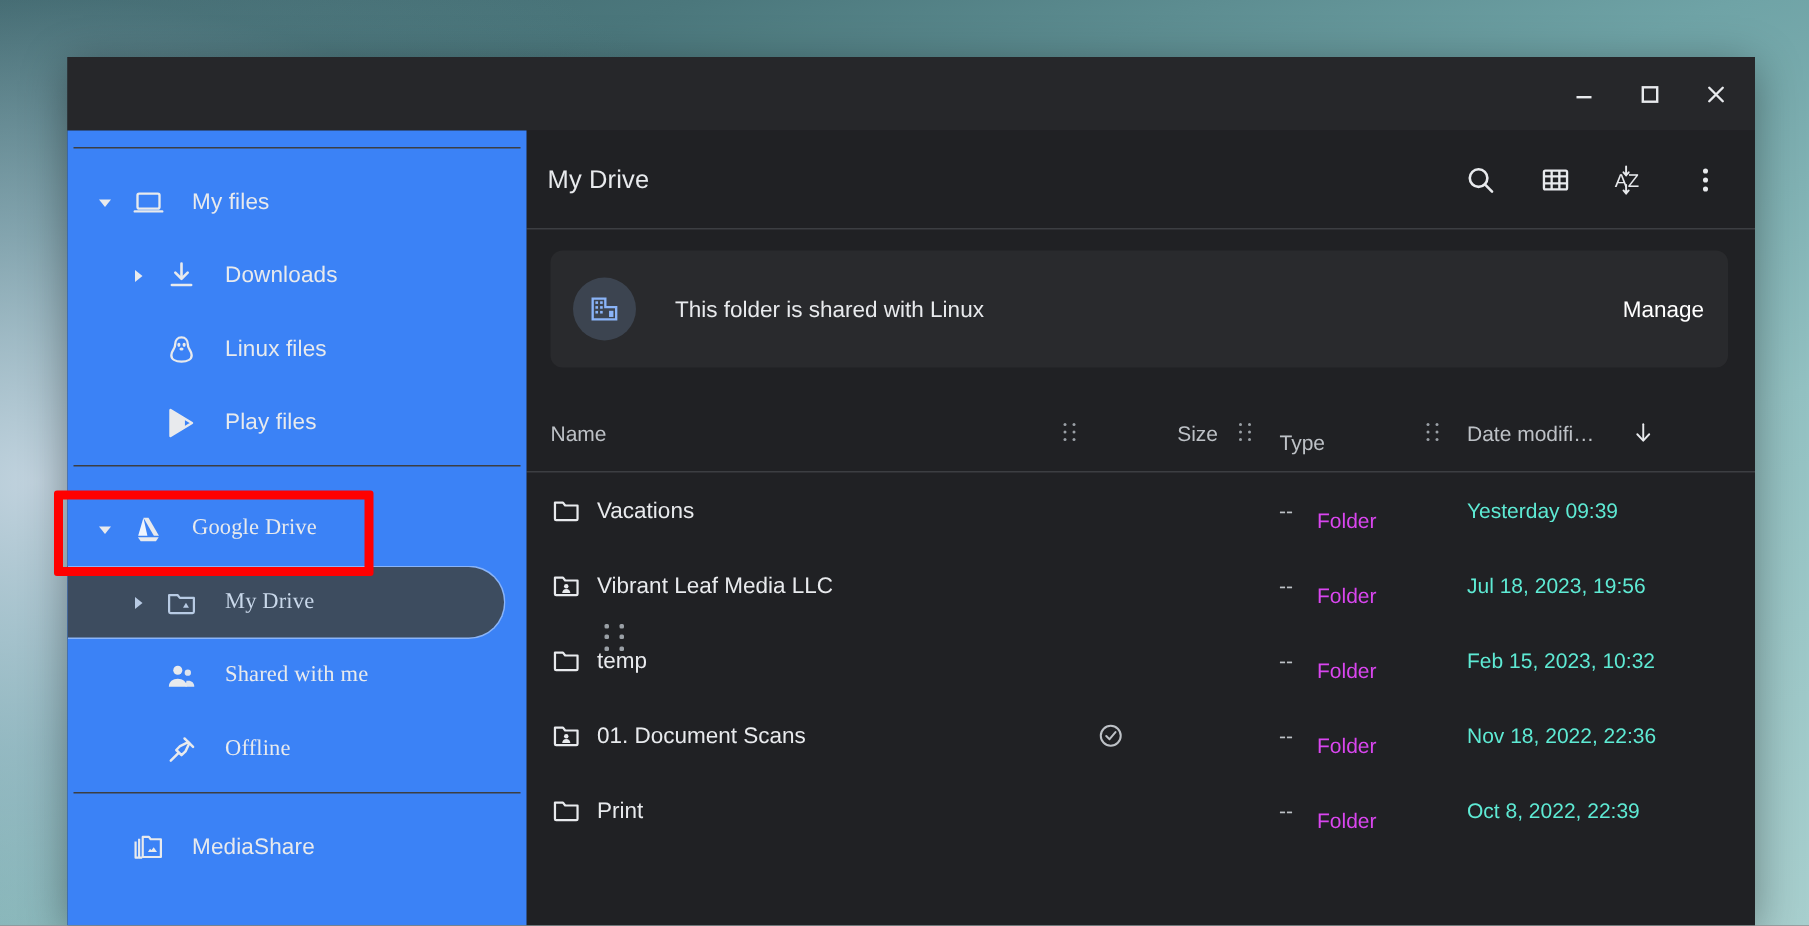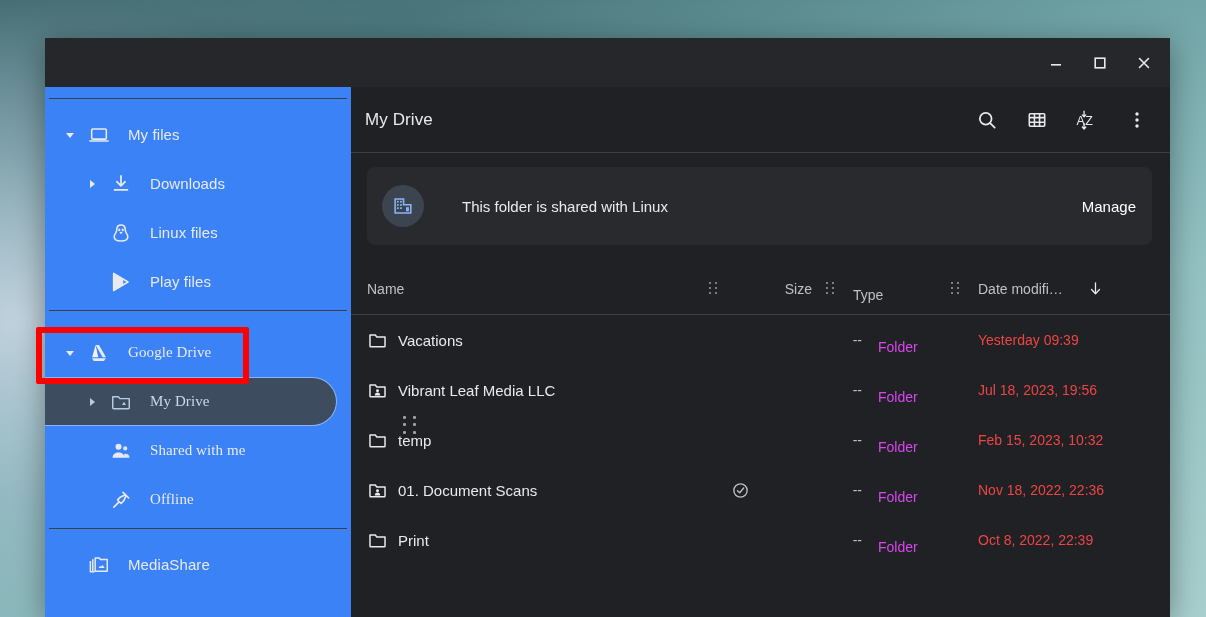--- a/index.html
+++ b/index.html
@@ -185,21 +185,21 @@
   #banner-icon {
     width: 42px; height: 42px;
     border-radius: 50%;
     background: #3c4450;
     display: flex; align-items: center; justify-content: center;
     flex: 0 0 42px;
   }
   #banner-text {
     color: #e8eaed;
     font-size: 15px;
-    margin-left: 38px;
+    margin-left: 26px;
   }
   #banner-action {
     margin-left: auto;
     color: #ffffff;
     font-size: 15px;
     cursor: default;
   }
 
   
   #table-head {
@@ -243,21 +243,21 @@
     color: #e8eaed;
     font-size: 15px;
     margin-left: 3px;
     white-space: nowrap;
     overflow: hidden;
     text-overflow: ellipsis;
   }
   .row-offline { margin-left: auto; margin-right: 26px; display: flex; align-items: center; }
   .row .col-size { color: #bdc1c6; font-size: 14px; }
   .row .col-type { color: #d946ef; font-size: 14px; }
-  .row .col-date { color: #ef4444; font-size: 14px; white-space: nowrap; overflow: hidden; }
+  .row .col-date { color: #5eead4; font-size: 14px; white-space: nowrap; overflow: hidden; }
 
   
   #annot-box {
     position: absolute;
     left: 36px;
     top: 327px;
     width: 213px;
     height: 57px;
     border: 6px solid #ff0000;
     border-radius: 2px;

